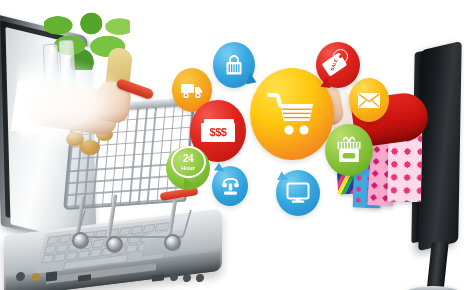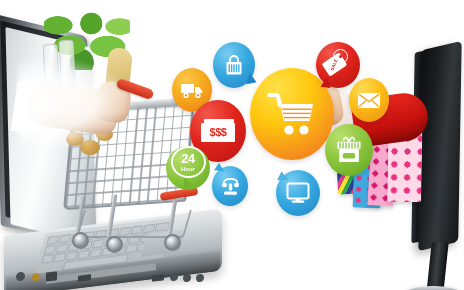--- a/index.html
+++ b/index.html
@@ -122,21 +122,21 @@
   .bag.white{background:linear-gradient(180deg,#ffffff,#efefef);}
   .tissue{position:absolute;width:9px;height:14px;border-radius:4px 4px 2px 2px;}
 
   
   .bub{position:absolute;border-radius:50%;display:flex;align-items:center;justify-content:center;
        box-shadow:0 2px 5px rgba(0,0,0,.14);}
   .bub .tail{position:absolute;width:0;height:0;}
   .bub svg{display:block;}
   .hr24{position:absolute;border-radius:50%;display:flex;flex-direction:column;
        align-items:center;justify-content:center;color:#fff;line-height:1;}
-  .hr24 .n{font-size:13px;font-weight:bold;letter-spacing:-.5px;}
+  .hr24 .n{font-size:10px;font-weight:bold;letter-spacing:-.5px;}
   .hr24 .u{font-size:6px;font-weight:bold;margin-top:1px;}
   .dollar{color:#e02b20;font-weight:bold;font-size:11px;letter-spacing:-.5px;line-height:1;}
   .saletxt{font-size:4.5px;font-weight:bold;color:#d2241c;transform:rotate(-34deg);}
 </style>
 </head>
 <body>
 
 <div id="scene">
 
   <div class="laptop">

